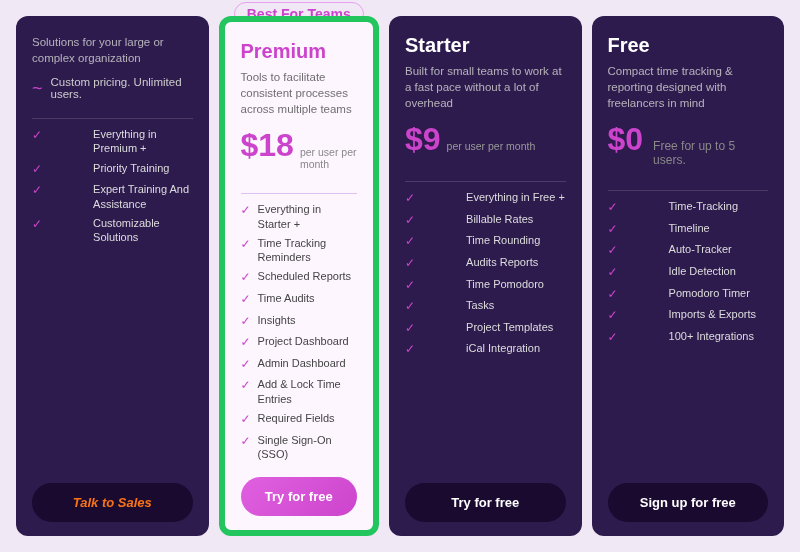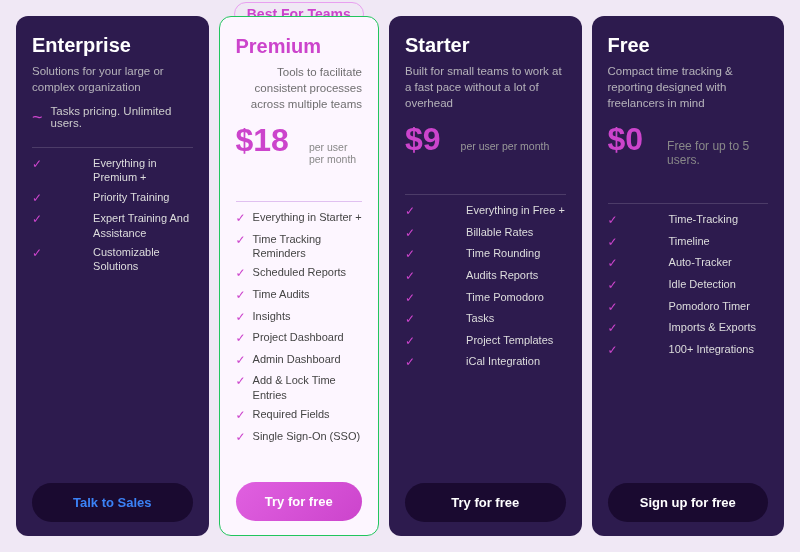--- a/index.html
+++ b/index.html
@@ -29,21 +29,21 @@
       flex-direction: column;
       position: relative;
     }
     .plan-card.dark {
       background-color: #2d1b4e;
       color: white;
     }
     .plan-card.light {
       background-color: #fdf6ff;
       color: #333;
-      border: 1px solid #22c55e;
+      border: 6px solid #22c55e;
     }
     .best-for-teams-badge {
       position: absolute;
       top: -14px;
       left: 50%;
       transform: translateX(-50%);
       background-color: #f0e8f5;
       color: #cc44cc;
       font-size: 14px;
       font-weight: 600;
@@ -59,21 +59,21 @@
     }
     .plan-card.dark .plan-name { color: white; }
     .plan-card.light .plan-name { color: #cc44cc; }
     .plan-description {
       font-size: 11.5px;
       line-height: 1.4;
       margin-bottom: 10px;
       opacity: 0.85;
     }
     .plan-card.dark .plan-description { color: #ccc; }
-    .plan-card.light .plan-description { color: #555; text-align: right; }
+    .plan-card.light .plan-description { color: #555; }
     .custom-pricing {
       display: flex;
       align-items: center;
       gap: 8px;
       margin-bottom: 10px;
       font-size: 11.5px;
     }
     .tilde-icon {
       color: #cc44cc;
       font-size: 18px;
@@ -83,22 +83,22 @@
       height: 1px;
       background-color: rgba(255,255,255,0.15);
       margin: 8px 0;
     }
     .plan-card.light .divider {
       background-color: #e0c0f0;
     }
     .price-row {
       display: flex;
       align-items: baseline;
-      gap: 20px;
-      margin-bottom: 28px;
+      gap: 6px;
+      margin-bottom: 15px;
     }
     .price-amount {
       font-size: 32px;
       font-weight: 800;
       color: #cc44cc;
     }
     .price-period {
       font-size: 10.5px;
       color: #999;
     }
@@ -137,42 +137,42 @@
       border-radius: 25px;
       border: none;
       font-size: 13px;
       font-weight: 600;
       cursor: pointer;
       text-align: center;
       margin-top: auto;
     }
     .cta-button.dark-btn {
       background-color: #1a0a30;
-      color: #3b82f6;
+      color: #f97316;
+      font-style: italic;
     }
     .cta-button.pink-btn {
       background: linear-gradient(135deg, #e060e0, #cc44cc);
       color: white;
     }
     .cta-button.outline-btn {
       background-color: #1a0a30;
       color: white;
     }
   </style>
 </head>
 <body>
 
 <div class="pricing-container">
 
   <div class="plan-card dark">
-    <div class="plan-name">Enterprise</div>
     <div class="plan-description">Solutions for your large or complex organization</div>
     <div class="custom-pricing">
       <span class="tilde-icon">~</span>
-      <span class="custom-pricing-text">Tasks pricing. Unlimited users.</span>
+      <span class="custom-pricing-text">Custom pricing. Unlimited users.</span>
     </div>
     <div class="divider"></div>
     <div class="features-list">
       <div class="feature-item">
         <span class="check-icon">✓</span>
         <span class="feature-text">Everything in Premium +</span>
       </div>
       <div class="feature-item">
         <span class="check-icon">✓</span>
         <span class="feature-text">Priority Training</span>

